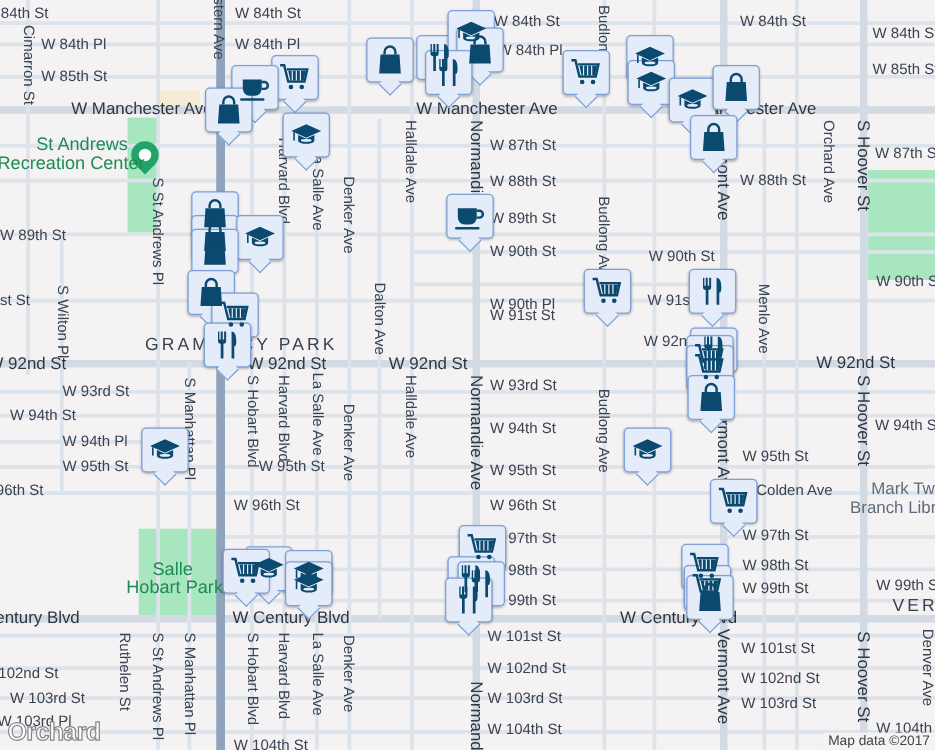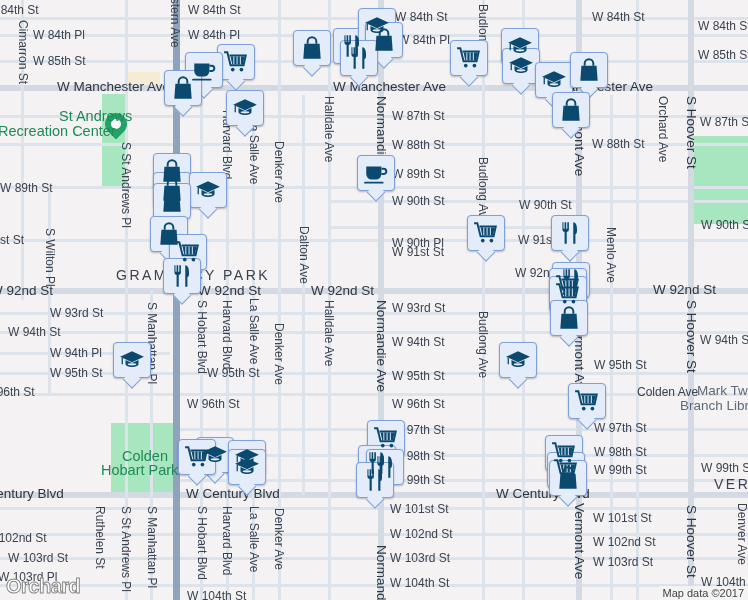--- a/index.html
+++ b/index.html
@@ -119,21 +119,21 @@
   <span class="lbl" style="left:392px;top:336px;">W 94th St</span>
   <span class="lbl" style="left:700px;top:334px;">W 94th St</span>
   <span class="lbl" style="left:50px;top:347px;">W 94th Pl</span>
   <span class="lbl" style="left:50px;top:367px;">W 95th St</span>
   <span class="lbl" style="left:207px;top:367px;">W 95th St</span>
   <span class="lbl" style="left:392px;top:370px;">W 95th St</span>
   <span class="lbl" style="left:594px;top:359px;">W 95th St</span>
   <span class="lbl" style="left:-18px;top:386px;">W 96th St</span>
   <span class="lbl" style="left:187px;top:398px;">W 96th St</span>
   <span class="lbl" style="left:392px;top:398px;">W 96th St</span>
-  <span class="lbl" style="left:605px;top:386px;padding-left:32px;">Colden Ave</span>
+  <span class="lbl" style="left:605px;top:386px;">Colden Ave</span>
   <span class="lbl big" style="left:697px;top:384px;color:#5f6b7a;">Mark Twain</span>
   <span class="lbl big" style="left:680px;top:399px;color:#5f6b7a;">Branch Library</span>
   <span class="lbl" style="left:392px;top:424px;">W 97th St</span>
   <span class="lbl" style="left:594px;top:422px;">W 97th St</span>
   <span class="lbl" style="left:392px;top:450px;">W 98th St</span>
   <span class="lbl" style="left:594px;top:446px;">W 98th St</span>
   <span class="lbl" style="left:392px;top:474px;">W 99th St</span>
   <span class="lbl" style="left:594px;top:464px;">W 99th St</span>
   <span class="lbl" style="left:701px;top:462px;">W 99th St</span>
   <span class="lbl area" style="left:714px;top:477px;">VER</span>
@@ -185,23 +185,23 @@
   <span class="lbl vert" style="left:94px;top:506px;">Ruthelen St</span>
   <span class="lbl vert" style="left:120px;top:506px;">S St Andrews Pl</span>
   <span class="lbl vert" style="left:146px;top:506px;">S Manhattan Pl</span>
   <span class="lbl vert" style="left:196px;top:506px;">S Hobart Blvd</span>
   <span class="lbl vert" style="left:221px;top:506px;">Harvard Blvd</span>
   <span class="lbl vert" style="left:248px;top:506px;">La Salle Ave</span>
   <span class="lbl vert" style="left:273px;top:508px;">Denker Ave</span>
   <span class="lbl vert" style="left:736px;top:503px;">Denver Ave</span>
 
   <div class="pin" style="left:105px;top:113px;"></div>
-  <span class="lbl green" style="left:29px;top:109px;margin-left:30px;">St Andrews</span>
+  <span class="lbl green" style="left:29px;top:109px;">St Andrews</span>
   <span class="lbl green" style="left:-2px;top:124px;">Recreation Center</span>
-  <span class="lbl green" style="left:122px;top:449px;">Colden</span>
+  <span class="lbl green" style="left:122px;top:449px;">Salle</span>
   <span class="lbl green" style="left:101px;top:463px;">Hobart Park</span>
 
   <div id="markers">
       <div class="marker" style="left: 293px; top: 30px;">
         <span style="display: flex;">
           <svg viewBox="0 0 24 24">
             <path d="M8 8V6a4 4 0 0 1 8 0v2" fill="none" stroke="#0b4a6e" stroke-width="1.8"></path>
             <path d="M5 8h14l1 14H4z" fill="#0b4a6e"></path>
           </svg>
         </span>

